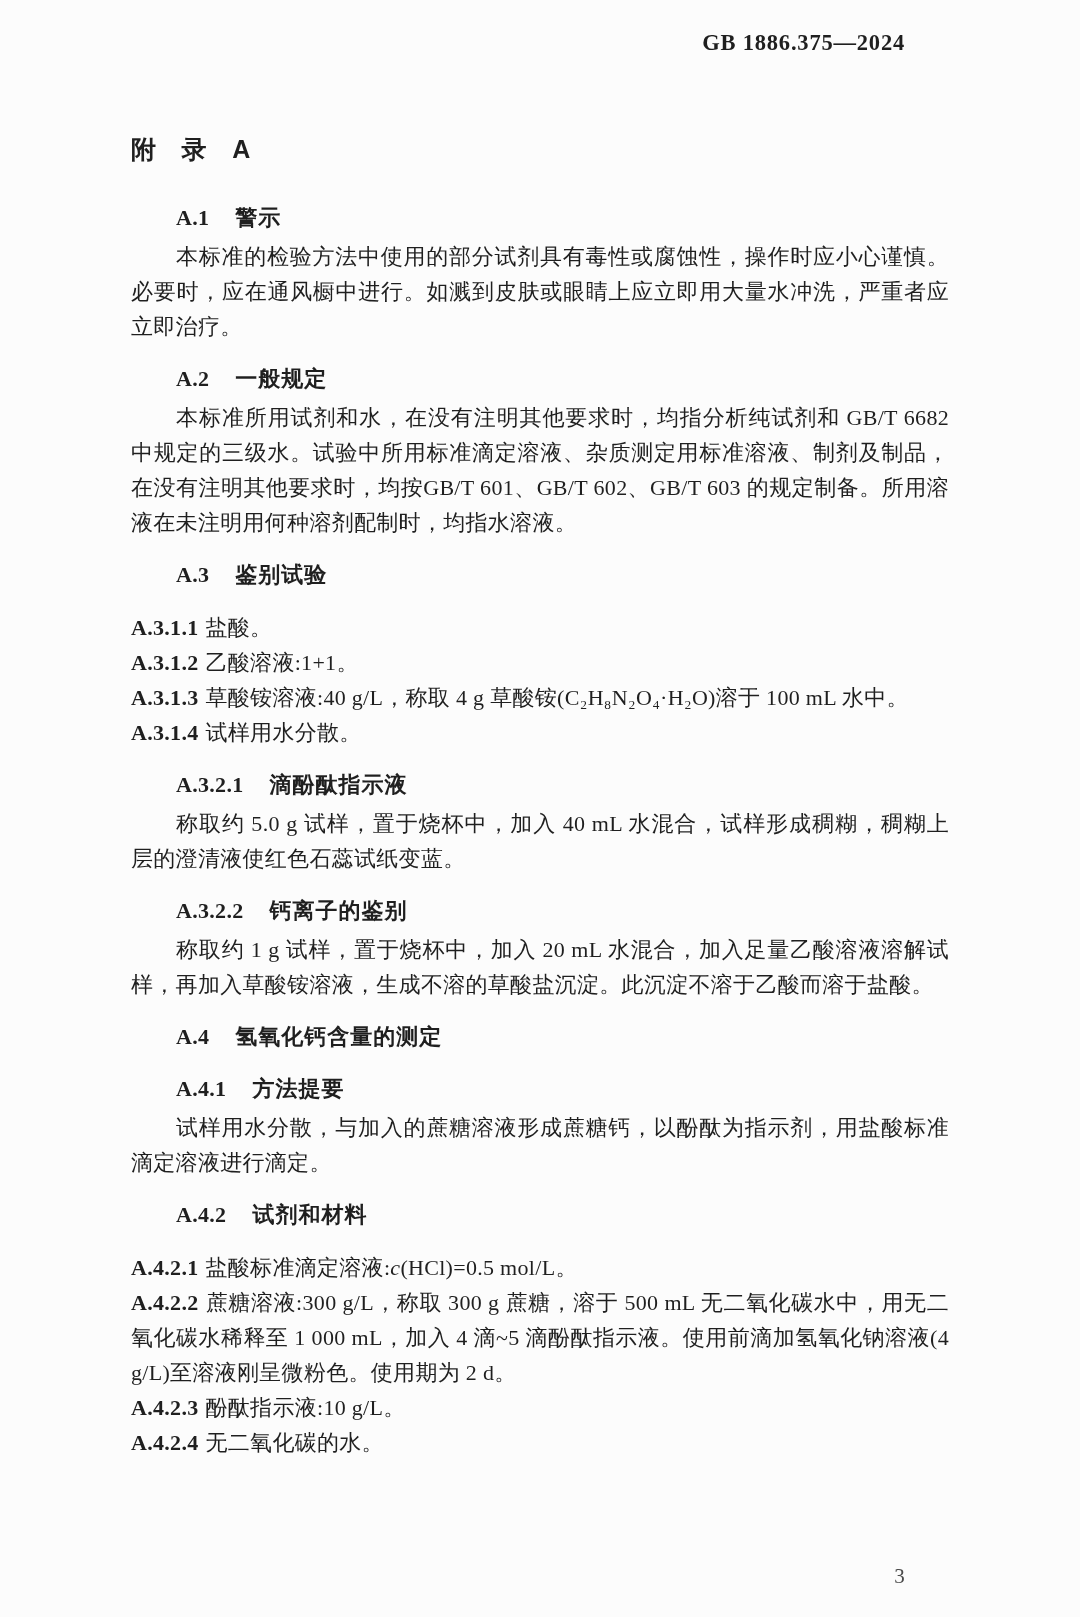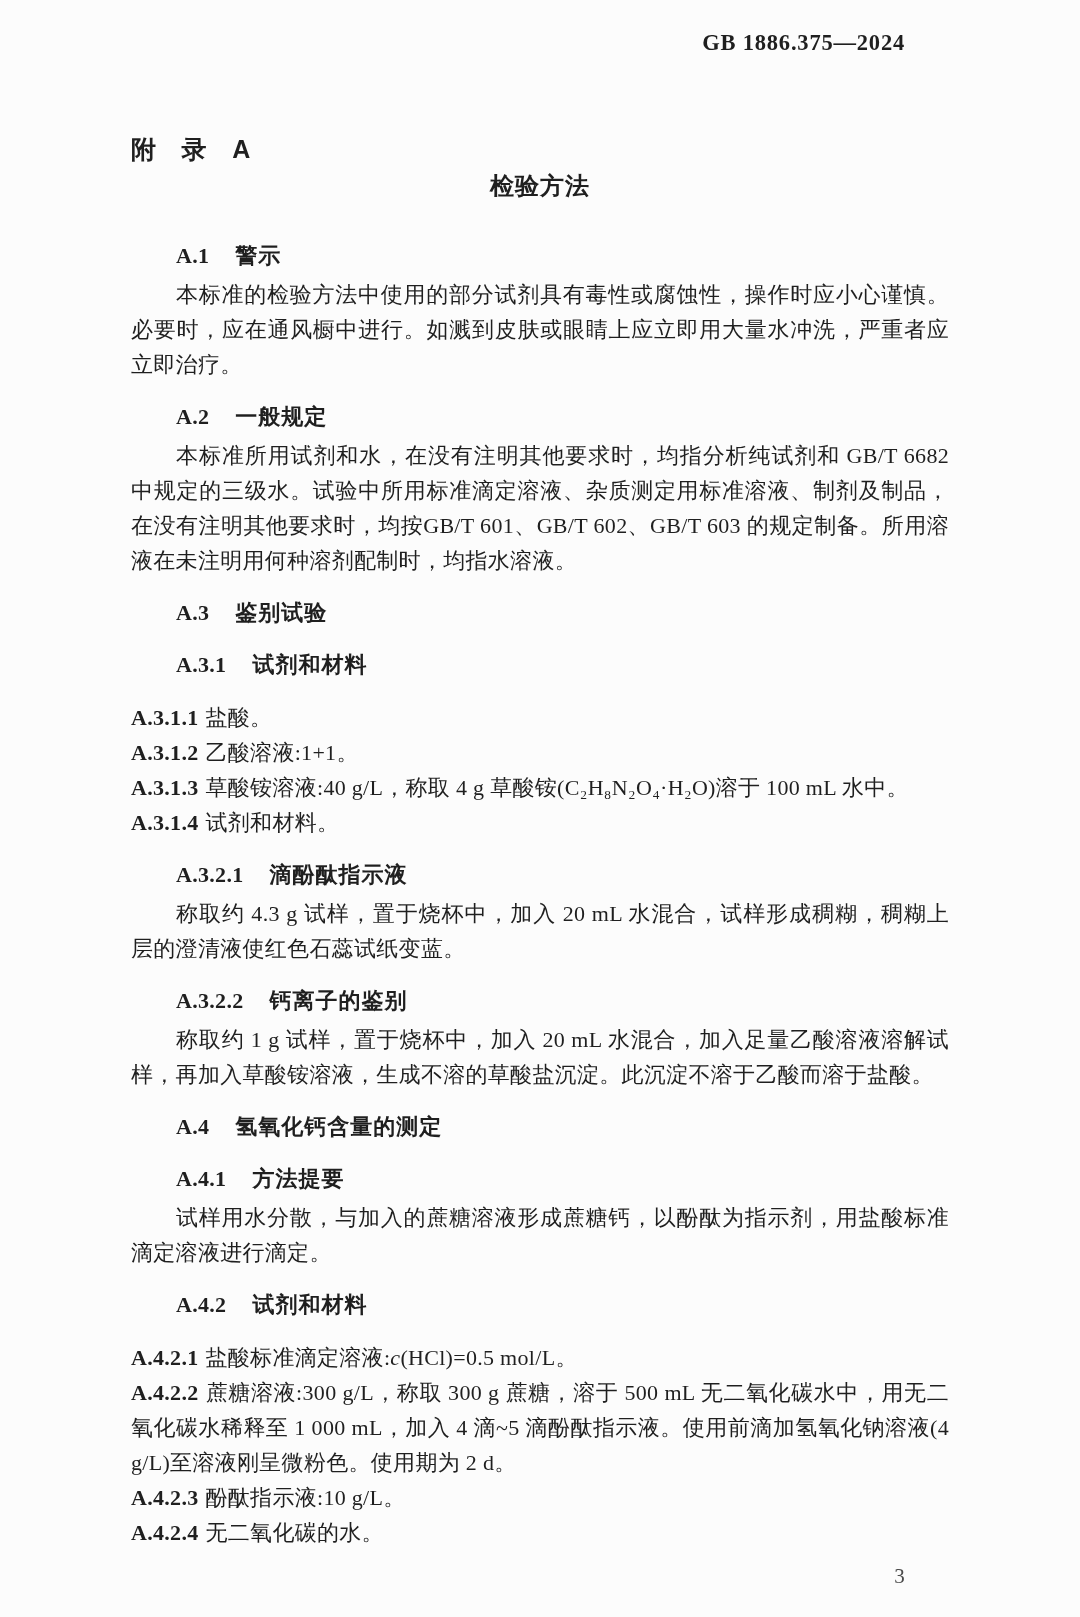--- a/index.html
+++ b/index.html
@@ -86,43 +86,41 @@
   }
 </style>
 </head>
 <body>
 
 <div class="page">
 
   <div class="doc-header">GB 1886.375—2024</div>
 
   <div class="title-main">附　录　A</div>
-  <div class="title-sub">检验方法</div>
 
   <div class="sec first"><span class="num">A.1</span><span class="txt">警示</span></div>
 
   <div class="para">本标准的检验方法中使用的部分试剂具有毒性或腐蚀性，操作时应小心谨慎。必要时，应在通风橱中进行。如溅到皮肤或眼睛上应立即用大量水冲洗，严重者应立即治疗。</div>
 
   <div class="sec"><span class="num">A.2</span><span class="txt">一般规定</span></div>
 
   <div class="para">本标准所用试剂和水，在没有注明其他要求时，均指分析纯试剂和 GB/T 6682 中规定的三级水。试验中所用标准滴定溶液、杂质测定用标准溶液、制剂及制品，在没有注明其他要求时，均按GB/T 601、GB/T 602、GB/T 603 的规定制备。所用溶液在未注明用何种溶剂配制时，均指水溶液。</div>
 
   <div class="sec"><span class="num">A.3</span><span class="txt">鉴别试验</span></div>
 
-  <div class="sec"><span class="num">A.3.1</span><span class="txt">试剂和材料</span></div>
 
   <div class="item gap"><span class="num">A.3.1.1</span><span>盐酸。</span></div>
   <div class="item"><span class="num">A.3.1.2</span><span>乙酸溶液:1+1。</span></div>
   <div class="item"><span class="num">A.3.1.3</span><span>草酸铵溶液:40 g/L，称取 4 g 草酸铵(C₂H₈N₂O₄·H₂O)溶于 100 mL 水中。</span></div>
-  <div class="item"><span class="num">A.3.1.4</span><span>试剂和材料。</span></div>
+  <div class="item"><span class="num">A.3.1.4</span><span>试样用水分散。</span></div>
 
 
   <div class="sec"><span class="num">A.3.2.1</span><span class="txt">滴酚酞指示液</span></div>
 
-  <div class="para">称取约 4.3 g 试样，置于烧杯中，加入 20 mL 水混合，试样形成稠糊，稠糊上层的澄清液使红色石蕊试纸变蓝。</div>
+  <div class="para">称取约 5.0 g 试样，置于烧杯中，加入 40 mL 水混合，试样形成稠糊，稠糊上层的澄清液使红色石蕊试纸变蓝。</div>
 
   <div class="sec"><span class="num">A.3.2.2</span><span class="txt">钙离子的鉴别</span></div>
 
   <div class="para">称取约 1 g 试样，置于烧杯中，加入 20 mL 水混合，加入足量乙酸溶液溶解试样，再加入草酸铵溶液，生成不溶的草酸盐沉淀。此沉淀不溶于乙酸而溶于盐酸。</div>
 
   <div class="sec"><span class="num">A.4</span><span class="txt">氢氧化钙含量的测定</span></div>
 
   <div class="sec"><span class="num">A.4.1</span><span class="txt">方法提要</span></div>
 
   <div class="para">试样用水分散，与加入的蔗糖溶液形成蔗糖钙，以酚酞为指示剂，用盐酸标准滴定溶液进行滴定。</div>

